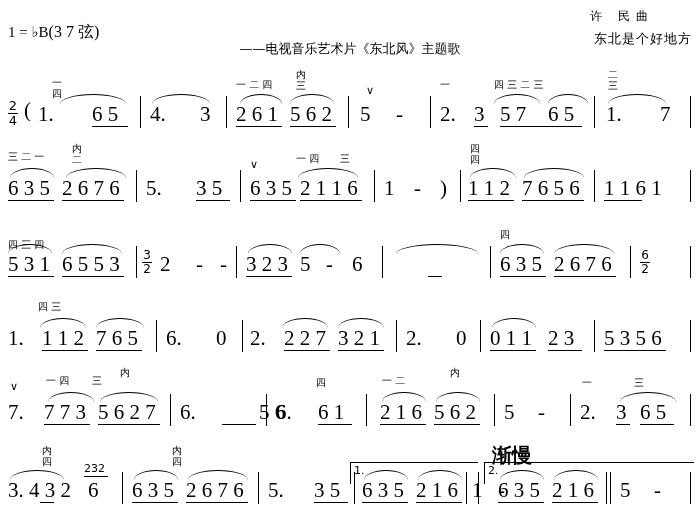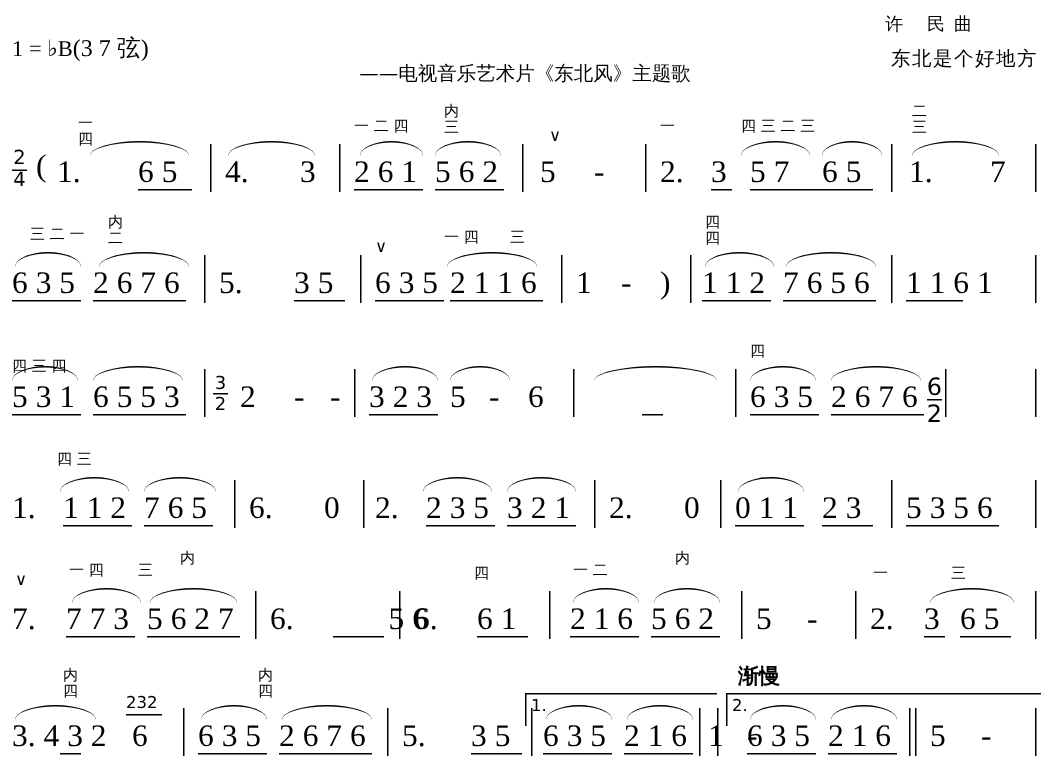--- a/index.html
+++ b/index.html
@@ -50,21 +50,21 @@
   }
   .bar{position:absolute;width:1px;background:#000;}
   .ubar{position:absolute;height:1px;background:#000;}
   .slur{position:absolute;border-top:1.3px solid #000;border-radius:50%/100% 100% 0 0;height:9px;}
   .vmark{position:absolute;font-size:11px;font-family:"DejaVu Sans",sans-serif;}
   .meter{position:absolute;font-size:11px;font-family:"DejaVu Sans",sans-serif;line-height:0.95;text-align:center;}
   .tupl{position:absolute;font-size:11px;font-family:"DejaVu Sans",sans-serif;}
   .ending{position:absolute;}
   .ending .eline{position:absolute;background:#000;}
   .ending .elabel{position:absolute;font-size:11px;font-family:"DejaVu Sans",sans-serif;}
-  .term{position:absolute;font-size:14px;font-family:"DejaVu Sans",sans-serif;font-weight:bold;}
+  .term{position:absolute;font-size:20px;font-family:"DejaVu Sans",sans-serif;font-weight:bold;}
 </style>
 </head>
 <body>
 
 <div class="sheet">
 
   <div class="hdr-key">
     <span>1 = ♭B</span><span class="paren">(3 7 弦)</span>
   </div>
   <div class="subtitle">——电视音乐艺术片《东北风》主题歌</div>
@@ -120,21 +120,21 @@
 
     <div class="fing" style="left:608px;top:-8px;">二<br>三</div>
     <div class="slur" style="left:608px;top:16px;width:58px;"></div>
     <div class="note" style="left:606px;top:26px;">1.</div>
     <div class="note" style="left:660px;top:26px;">7</div>
     <div class="bar" style="left:690px;top:18px;height:32px;"></div>
   </div>
 
   <div class="row" style="top:152px;">
 
-    <div class="fing" style="left:20px;top:0px;">三 二 一</div>
+    <div class="fing" style="left:8px;top:0px;">三 二 一</div>
     <div class="fing" style="left:72px;top:-8px;">内<br>二</div>
     <div class="slur" style="left:10px;top:16px;width:44px;"></div>
     <div class="slur" style="left:66px;top:16px;width:60px;"></div>
     <div class="note" style="left:8px;top:26px;">6 3 5</div>
     <div class="note" style="left:62px;top:26px;">2 6 7 6</div>
     <div class="ubar" style="left:8px;top:48px;width:46px;"></div>
     <div class="ubar" style="left:62px;top:48px;width:62px;"></div>
     <div class="bar" style="left:136px;top:18px;height:32px;"></div>
 
     <div class="note" style="left:146px;top:26px;">5.</div>
@@ -205,21 +205,21 @@
 
     <div class="fing" style="left:500px;top:2px;">四</div>
     <div class="slur" style="left:500px;top:16px;width:44px;"></div>
     <div class="slur" style="left:554px;top:16px;width:60px;"></div>
     <div class="note" style="left:500px;top:26px;">6 3 5</div>
     <div class="note" style="left:554px;top:26px;">2 6 7 6</div>
     <div class="ubar" style="left:500px;top:48px;width:46px;"></div>
     <div class="ubar" style="left:554px;top:48px;width:62px;"></div>
     <div class="bar" style="left:630px;top:18px;height:32px;"></div>
 
-    <div class="meter" style="left:616px;top:22px;width:14px;font-size:16px;">
+    <div class="meter" style="left:638px;top:22px;width:14px;font-size:12px;">
       6<div style="border-top:1px solid #000;width:10px;margin:1px auto 1px;"></div>2
     </div>
     <div class="bar" style="left:690px;top:18px;height:32px;"></div>
   </div>
 
   <div class="row" style="top:302px;">
 
     <div class="fing" style="left:38px;top:0px;">四 三</div>
     <div class="slur" style="left:40px;top:16px;width:46px;"></div>
     <div class="slur" style="left:96px;top:16px;width:48px;"></div>
@@ -230,21 +230,21 @@
     <div class="ubar" style="left:96px;top:48px;width:46px;"></div>
     <div class="bar" style="left:156px;top:18px;height:32px;"></div>
 
     <div class="note" style="left:166px;top:26px;">6.</div>
     <div class="note" style="left:216px;top:26px;">0</div>
     <div class="bar" style="left:242px;top:18px;height:32px;"></div>
 
     <div class="slur" style="left:282px;top:16px;width:46px;"></div>
     <div class="slur" style="left:338px;top:16px;width:46px;"></div>
     <div class="note" style="left:250px;top:26px;">2.</div>
-    <div class="note" style="left:284px;top:26px;">2 3 5</div>
+    <div class="note" style="left:284px;top:26px;">2 2 7</div>
     <div class="note" style="left:338px;top:26px;">3 2 1</div>
     <div class="ubar" style="left:284px;top:48px;width:46px;"></div>
     <div class="ubar" style="left:338px;top:48px;width:46px;"></div>
     <div class="bar" style="left:396px;top:18px;height:32px;"></div>
 
     <div class="note" style="left:406px;top:26px;">2.</div>
     <div class="note" style="left:456px;top:26px;">0</div>
     <div class="bar" style="left:480px;top:18px;height:32px;"></div>
 
     <div class="slur" style="left:492px;top:16px;width:44px;"></div>

